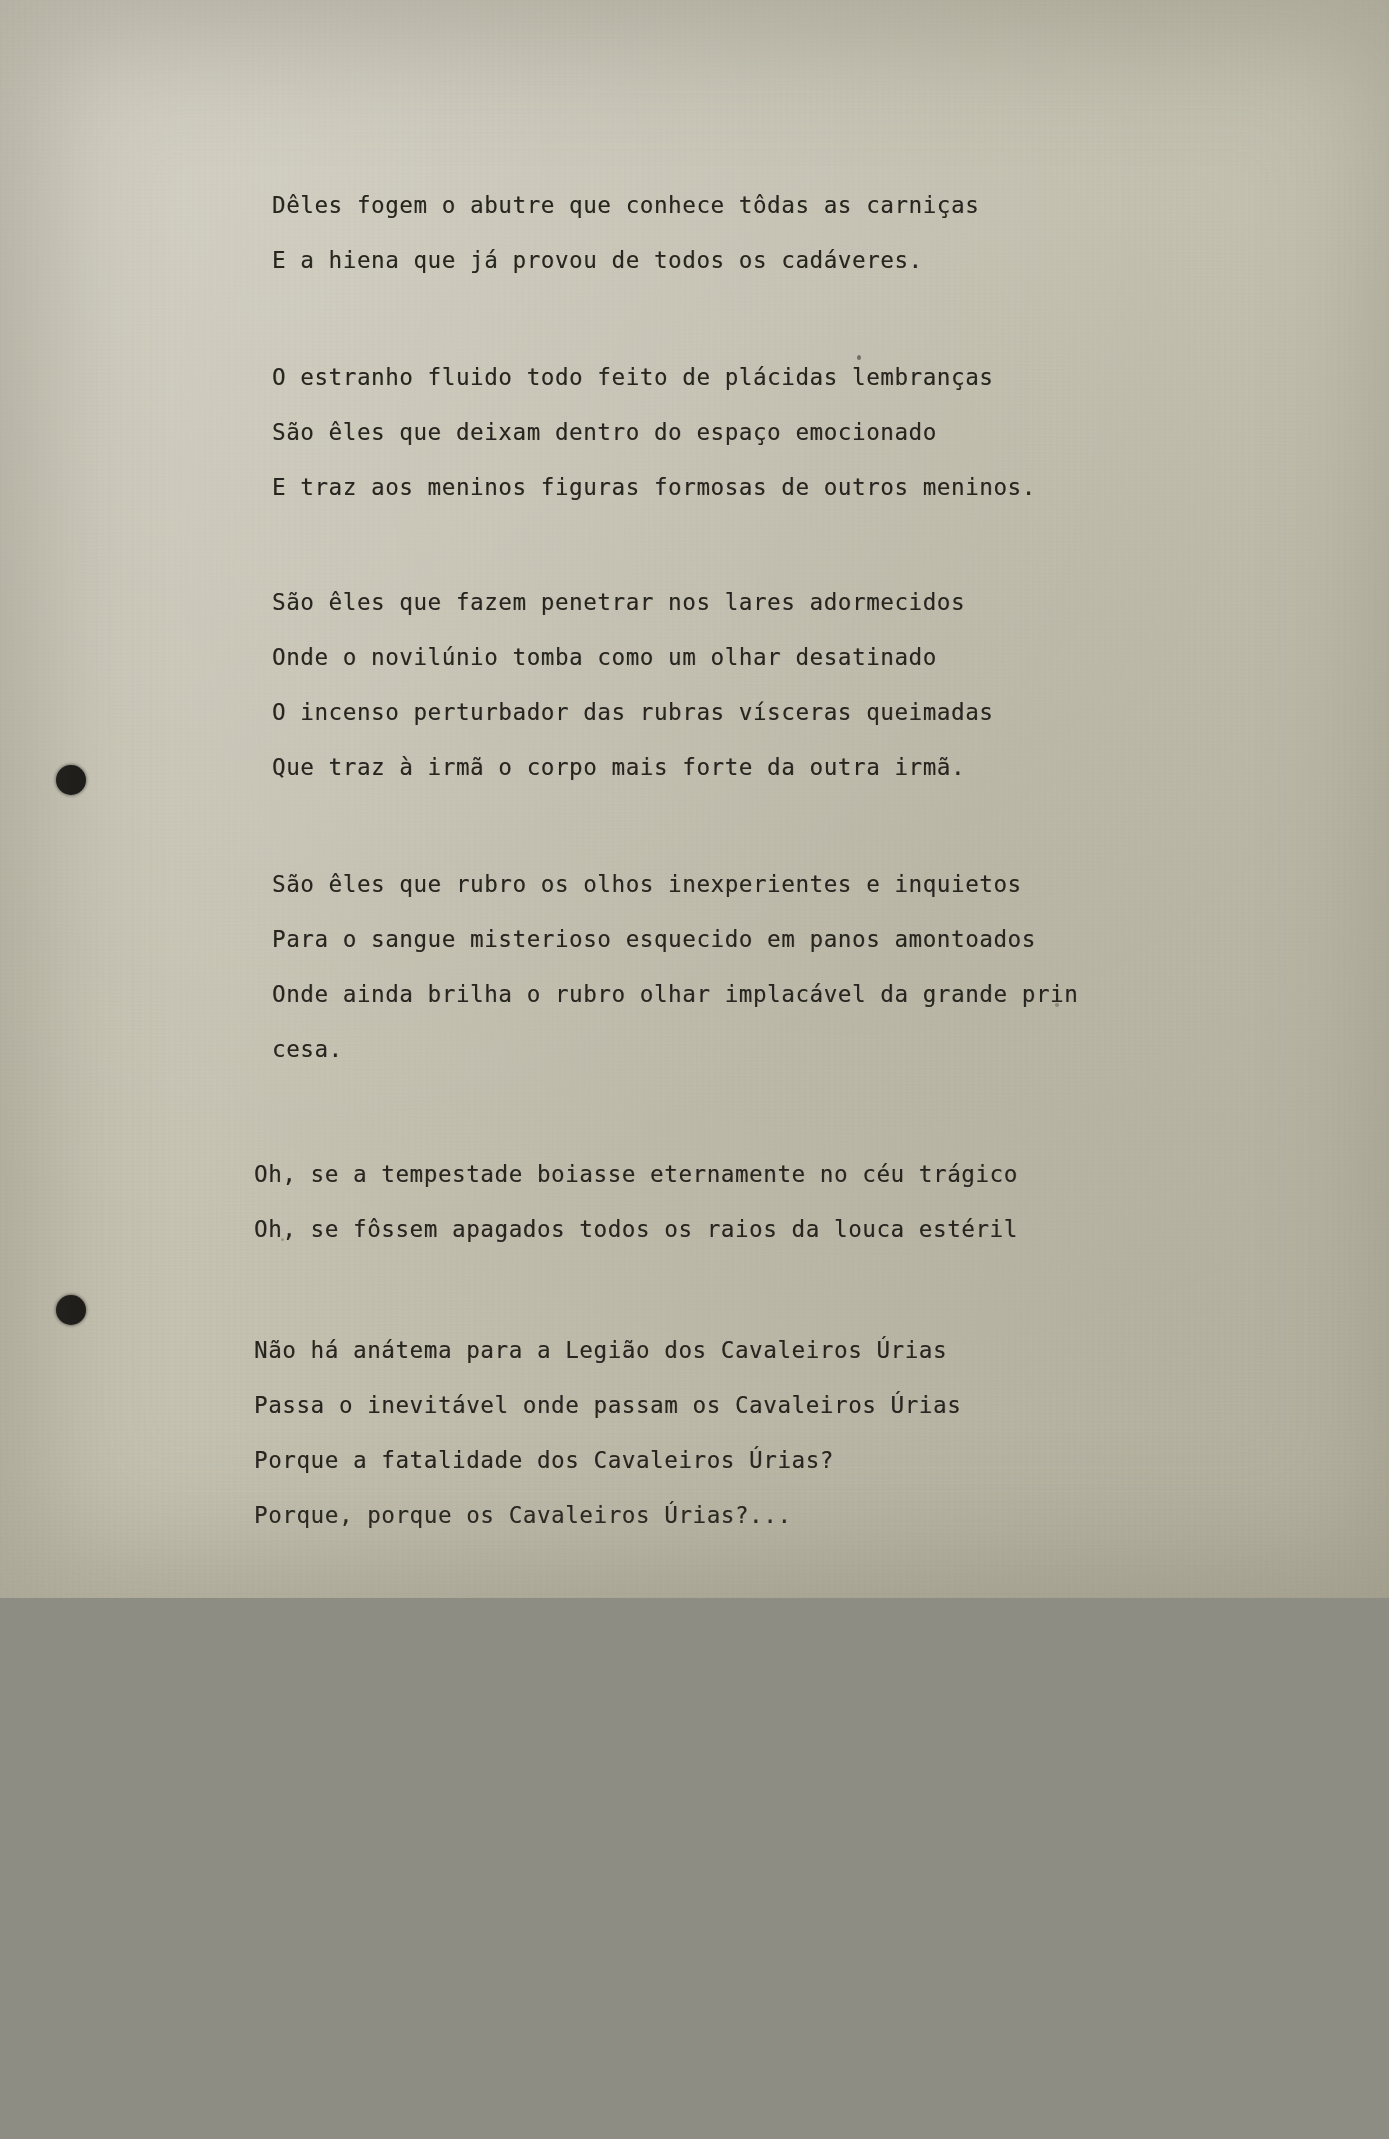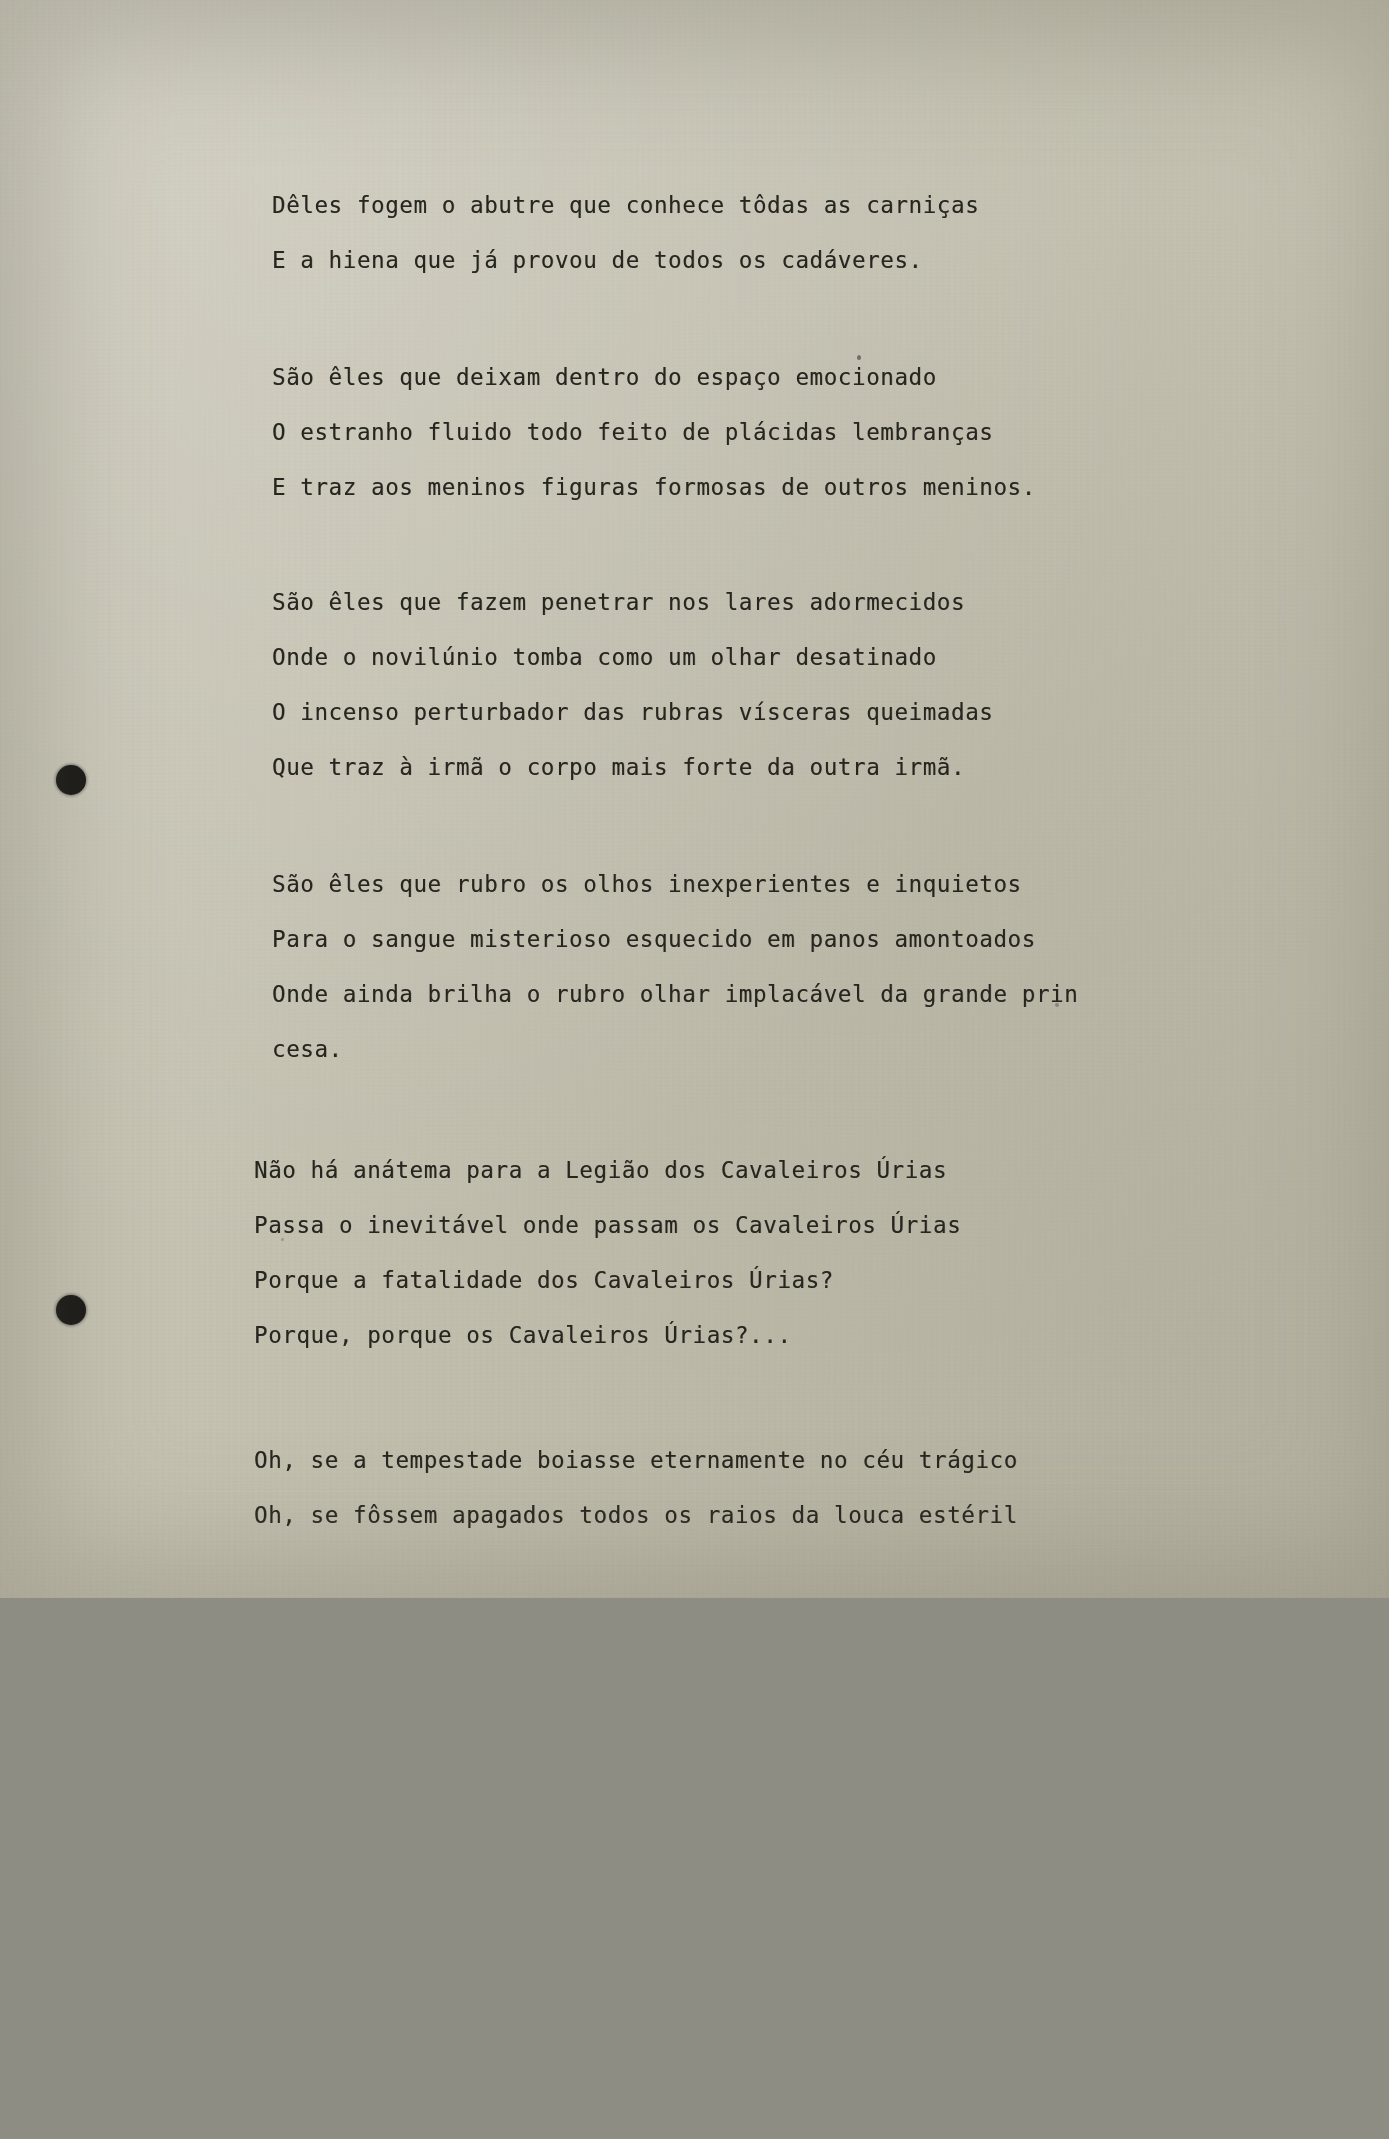--- a/index.html
+++ b/index.html
@@ -120,49 +120,49 @@
   <div class="speck" style="left:281px; top:1238px; width:3px; height:3px; opacity:.5;"></div>
 
   <div class="text-block">
 
     <div class="stanza">
       <div class="line">Dêles fogem o abutre que conhece tôdas as carniças</div>
       <div class="line">E a hiena que já provou de todos os cadáveres.</div>
     </div>
 
     <div class="stanza" style="margin-top:62px;">
+      <div class="line">O estranho fluido todo feito de plácidas lembranças</div>
       <div class="line">São êles que deixam dentro do espaço emocionado</div>
-      <div class="line">O estranho fluido todo feito de plácidas lembranças</div>
       <div class="line">E traz aos meninos figuras formosas de outros meninos.</div>
     </div>
 
     <div class="stanza" style="margin-top:60px;">
       <div class="line">São êles que fazem penetrar nos lares adormecidos</div>
       <div class="line">Onde o novilúnio tomba como um olhar desatinado</div>
       <div class="line">O incenso perturbador das rubras vísceras queimadas</div>
       <div class="line">Que traz à irmã o corpo mais forte da outra irmã.</div>
     </div>
 
     <div class="stanza" style="margin-top:62px;">
       <div class="line">São êles que rubro os olhos inexperientes e inquietos</div>
       <div class="line">Para o sangue misterioso esquecido em panos amontoados</div>
       <div class="line">Onde ainda brilha o rubro olhar implacável da grande prin</div>
       <div class="line right-tail">cesa.</div>
     </div>
 
+    <div class="stanza lower" style="margin-top:70px; margin-left:-18px;">
+      <div class="line">Oh, se a tempestade boiasse eternamente no céu trágico</div>
+      <div class="line">Oh, se fôssem apagados todos os raios da louca estéril</div>
+    </div>
+
     <div class="stanza lower" style="margin-top:66px; margin-left:-18px;">
       <div class="line">Não há anátema para a Legião dos Cavaleiros Úrias</div>
       <div class="line">Passa o inevitável onde passam os Cavaleiros Úrias</div>
       <div class="line">Porque a fatalidade dos Cavaleiros Úrias?</div>
       <div class="line">Porque, porque os Cavaleiros Úrias?...</div>
-    </div>
-
-    <div class="stanza lower" style="margin-top:70px; margin-left:-18px;">
-      <div class="line">Oh, se a tempestade boiasse eternamente no céu trágico</div>
-      <div class="line">Oh, se fôssem apagados todos os raios da louca estéril</div>
     </div>
 
   </div>
 
   <div class="handwrite">VM pi 236</div>
   <div class="pagenum">- 32 -</div>
 
   <div class="vignette"></div>
 </div>
 

